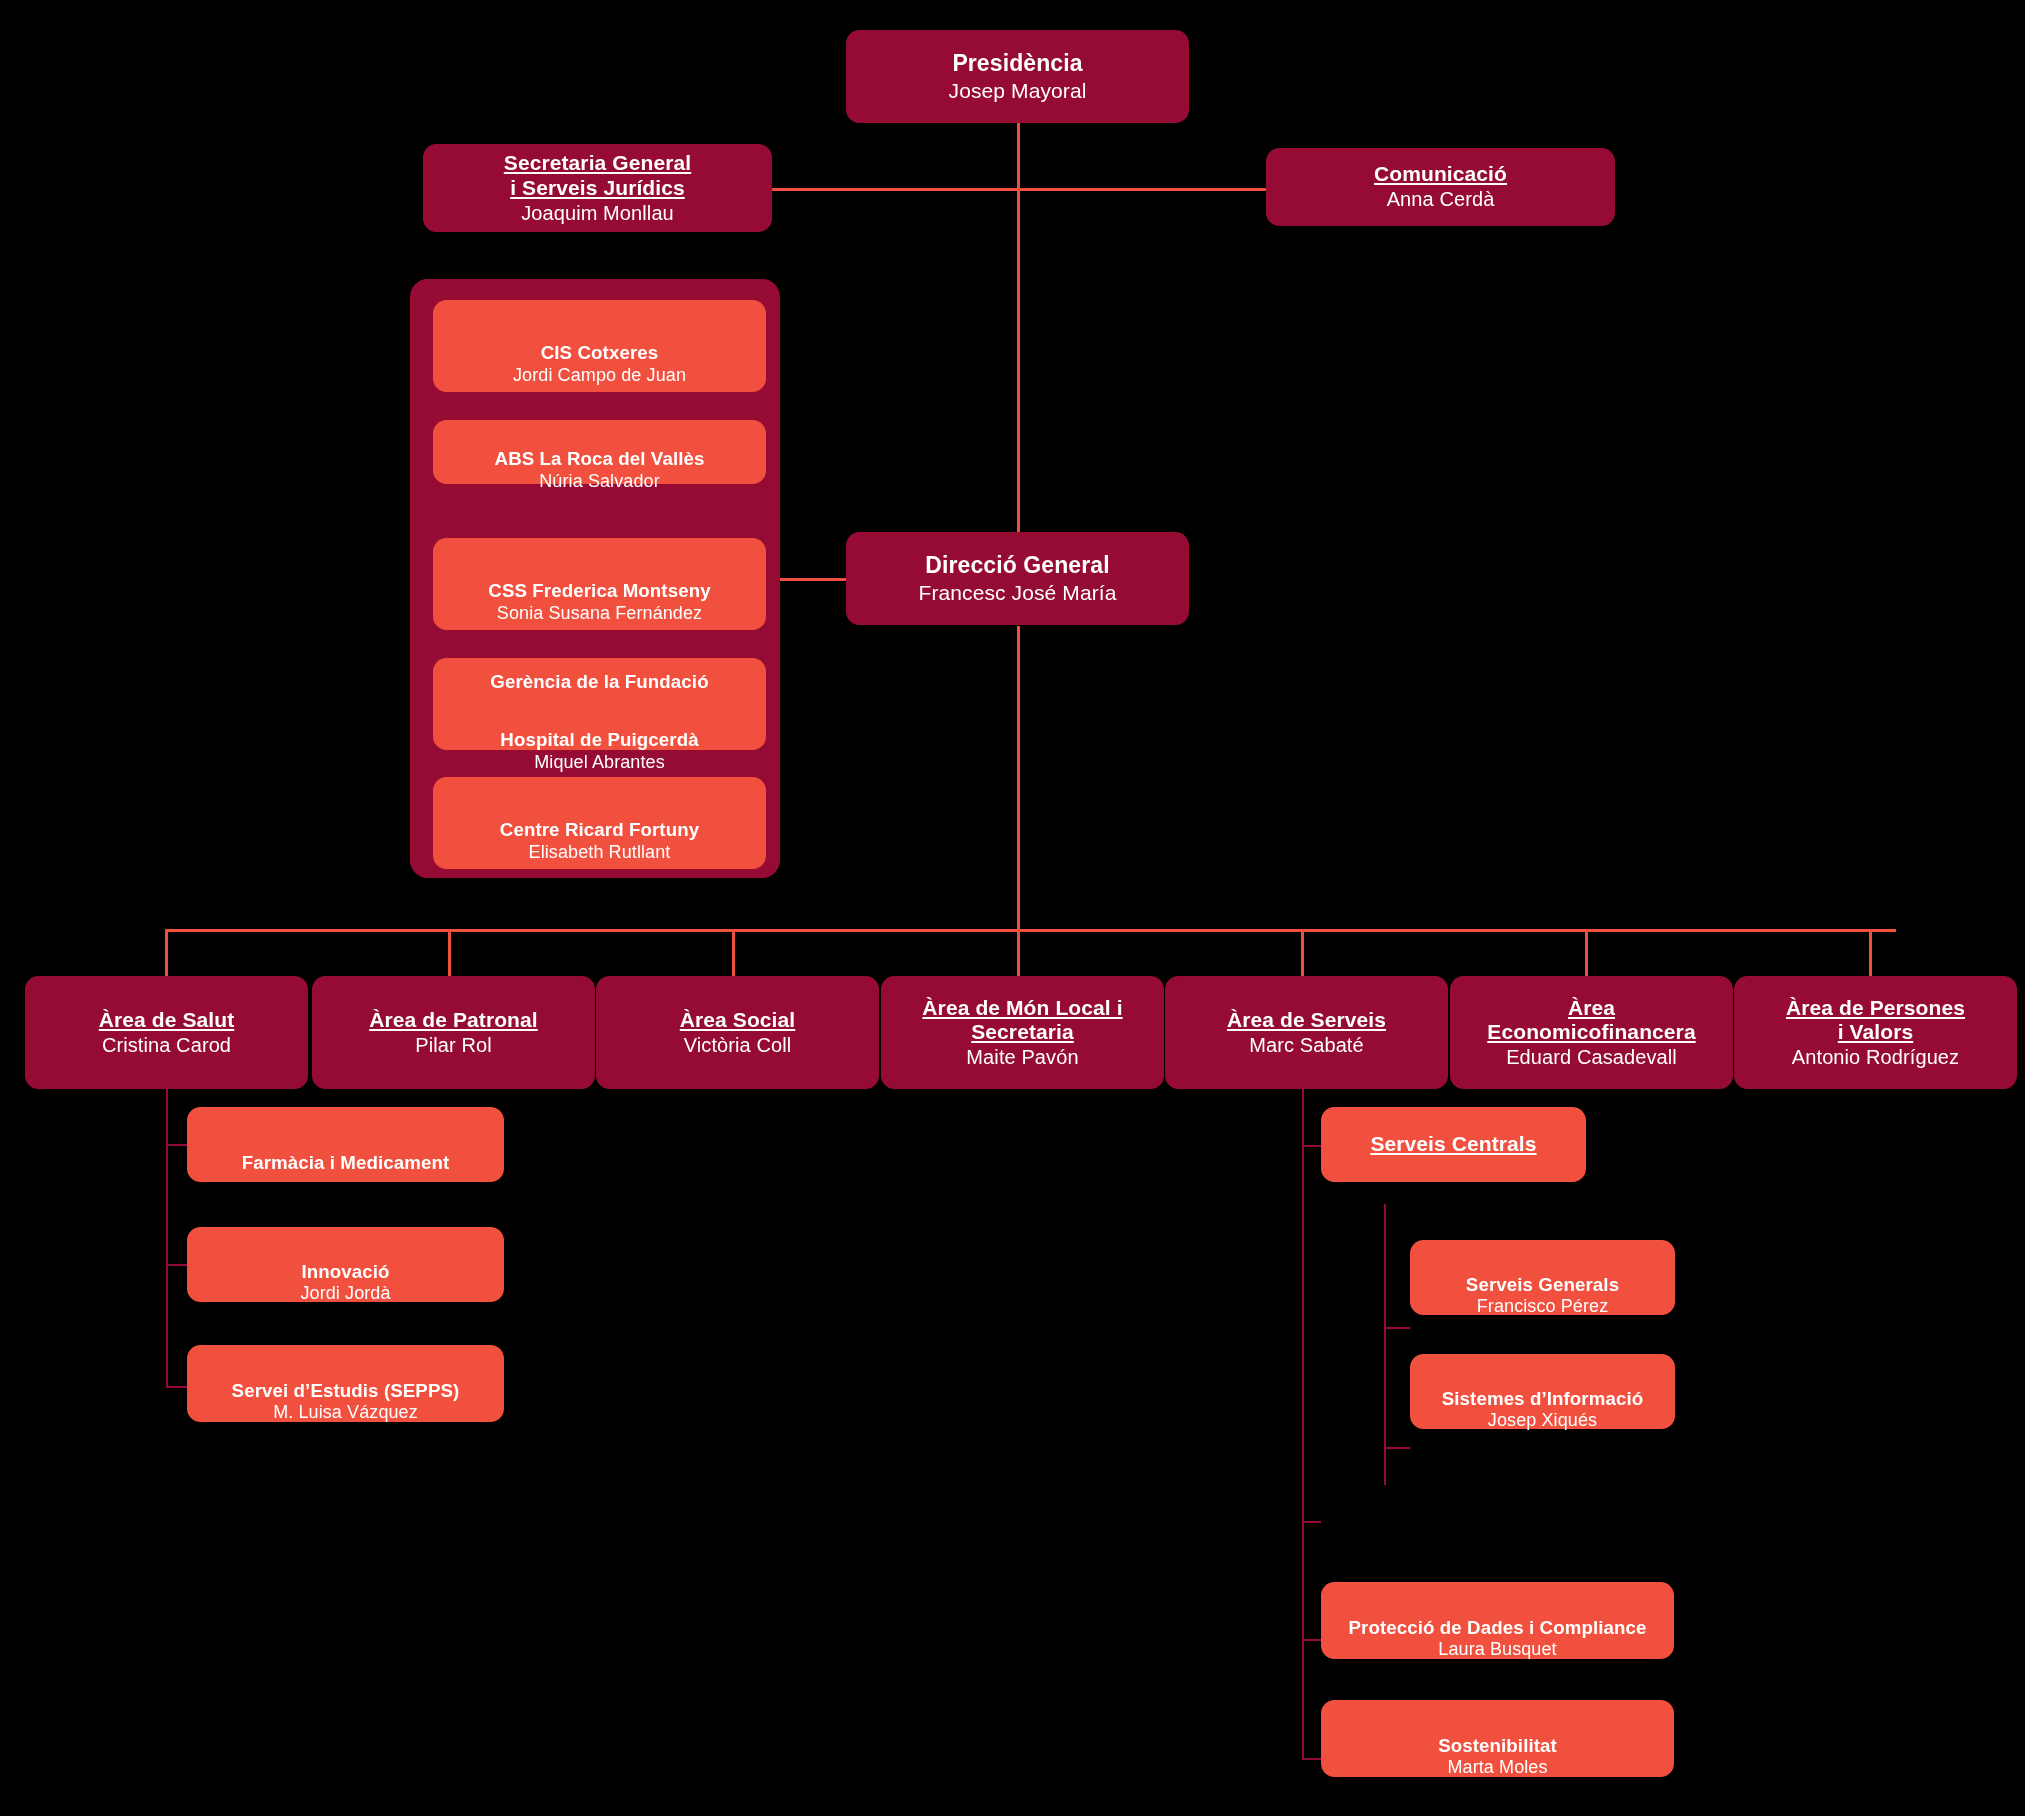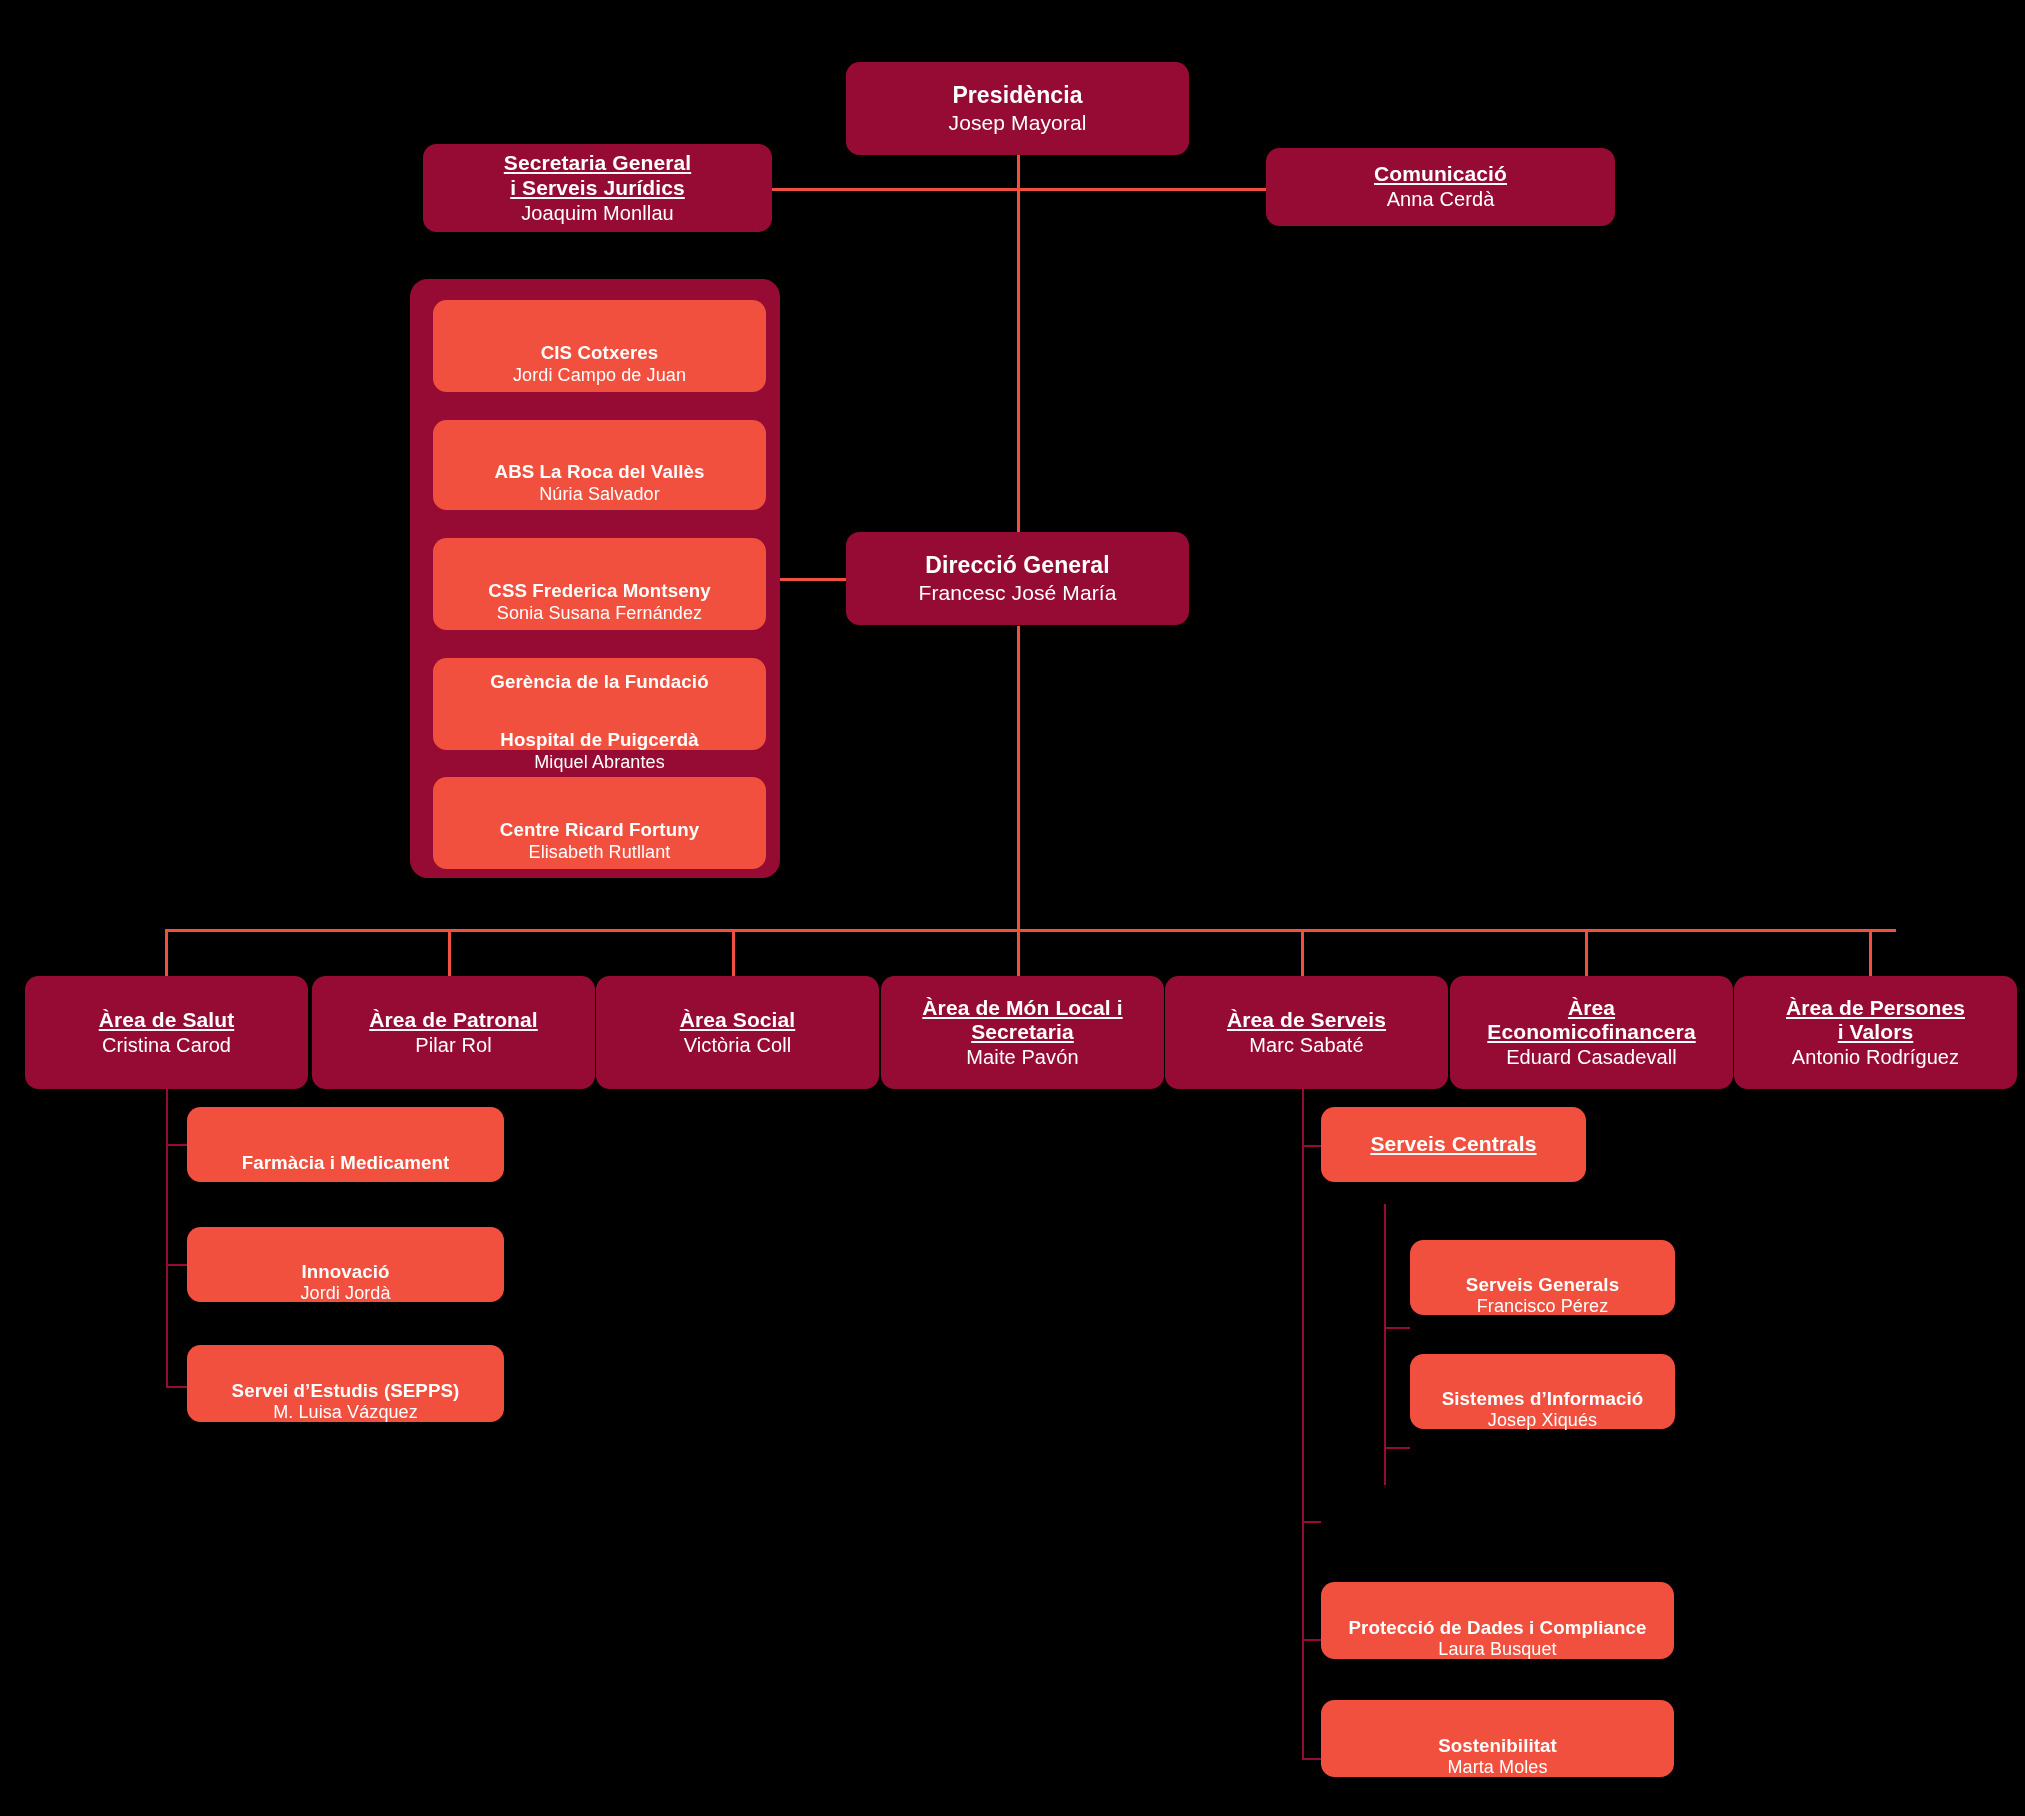--- a/index.html
+++ b/index.html
@@ -111,21 +111,21 @@
   <div class="conn conn-dark h-thin" style="left:1302px; top:1521px; width:18.7px;"></div>
   <div class="conn conn-dark h-thin" style="left:1302px; top:1639px; width:18.7px;"></div>
   <div class="conn conn-dark h-thin" style="left:1302px; top:1758px; width:18.7px;"></div>
 
   <div class="conn conn-dark v-thin" style="left:1384px; top:1204px; height:281px;"></div>
   <div class="conn conn-dark h-thin" style="left:1384px; top:1327px; width:26px;"></div>
   <div class="conn conn-dark h-thin" style="left:1384px; top:1447px; width:26px;"></div>
 
   <div class="group-panel" style="left:410px; top:279px; width:370px; height:599px;"></div>
 
-  <div class="node maroon s-lg" style="left:846px; top:30px; width:343px; height:93px;margin-top:32px;">
+  <div class="node maroon s-lg" style="left:846px; top:30px; width:343px; height:93px;">
     <div class="title">Presidència</div>
     <div class="person">Josep Mayoral</div>
   </div>
 
   <div class="node maroon s-md" style="left:423px; top:144px; width:349px; height:88px;">
     <div class="title">Secretaria General</div>
     <div class="title">i Serveis Jurídics</div>
     <div class="person">Joaquim Monllau</div>
   </div>
 
@@ -137,21 +137,21 @@
   <div class="node maroon s-lg" style="left:846px; top:532px; width:343px; height:93px;">
     <div class="title">Direcció General</div>
     <div class="person">Francesc José María</div>
   </div>
 
   <div class="node pink s-sm" style="left:433px; top:300px; width:333px; height:92px;">
     <div class="title">CIS Cotxeres</div>
     <div class="person">Jordi Campo de Juan</div>
   </div>
 
-  <div class="node pink s-sm" style="left:433px; top:420px; width:333px; height:90px;">
+  <div class="node pink s-sm" style="left:433px; top:420px; width:333px; height:64px;">
     <div class="title">ABS La Roca del Vallès</div>
     <div class="person">Núria Salvador</div>
   </div>
 
   <div class="node pink s-sm" style="left:433px; top:538px; width:333px; height:92px;">
     <div class="title">CSS Frederica Montseny</div>
     <div class="person">Sonia Susana Fernández</div>
   </div>
 
   <div class="node pink s-sm" style="left:433px; top:658px; width:333px; height:92px;">

